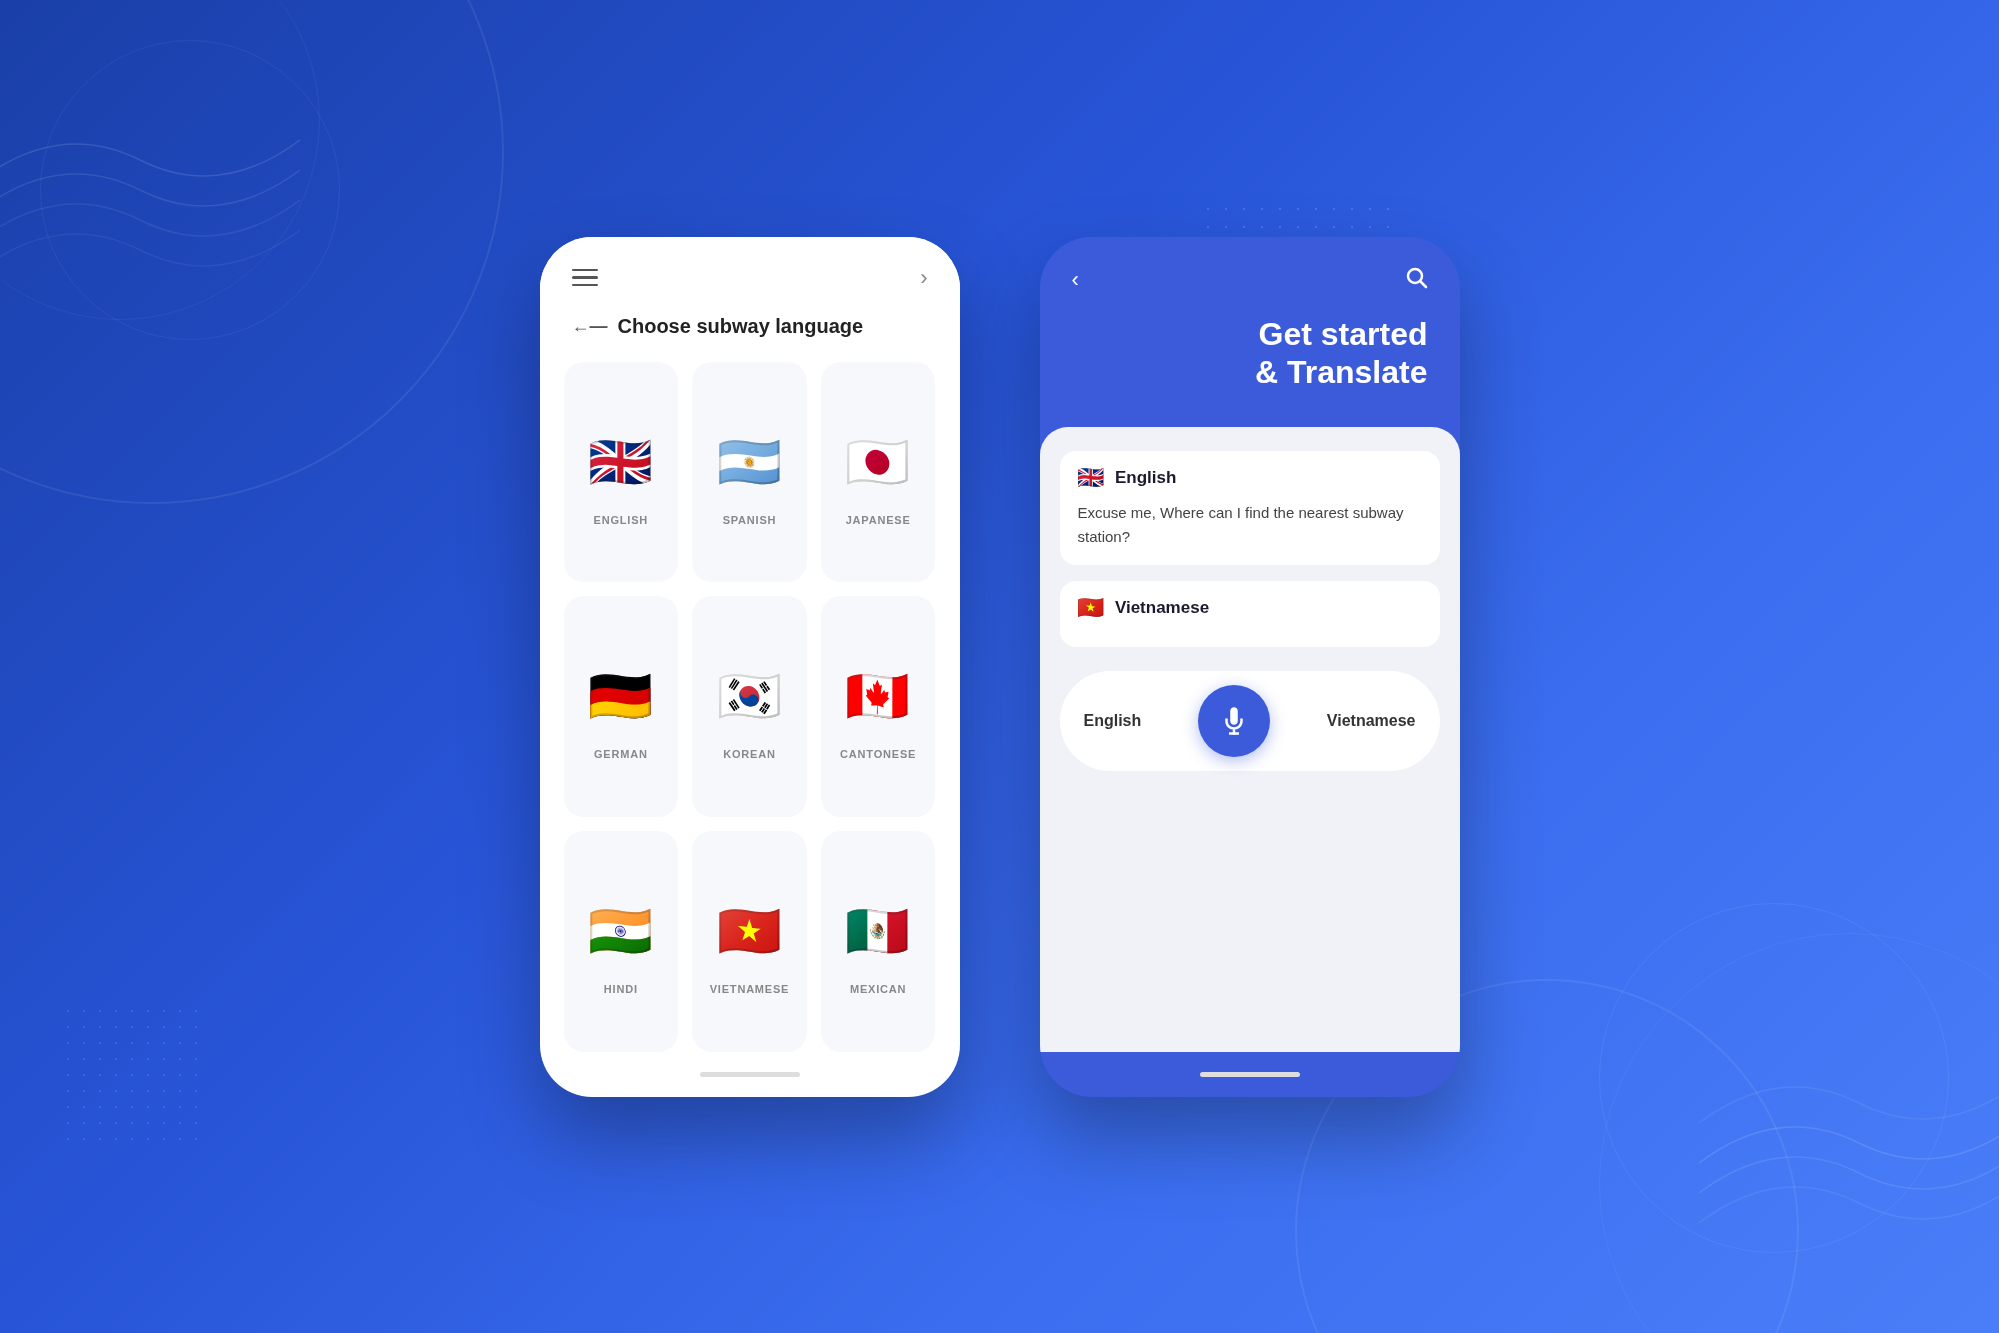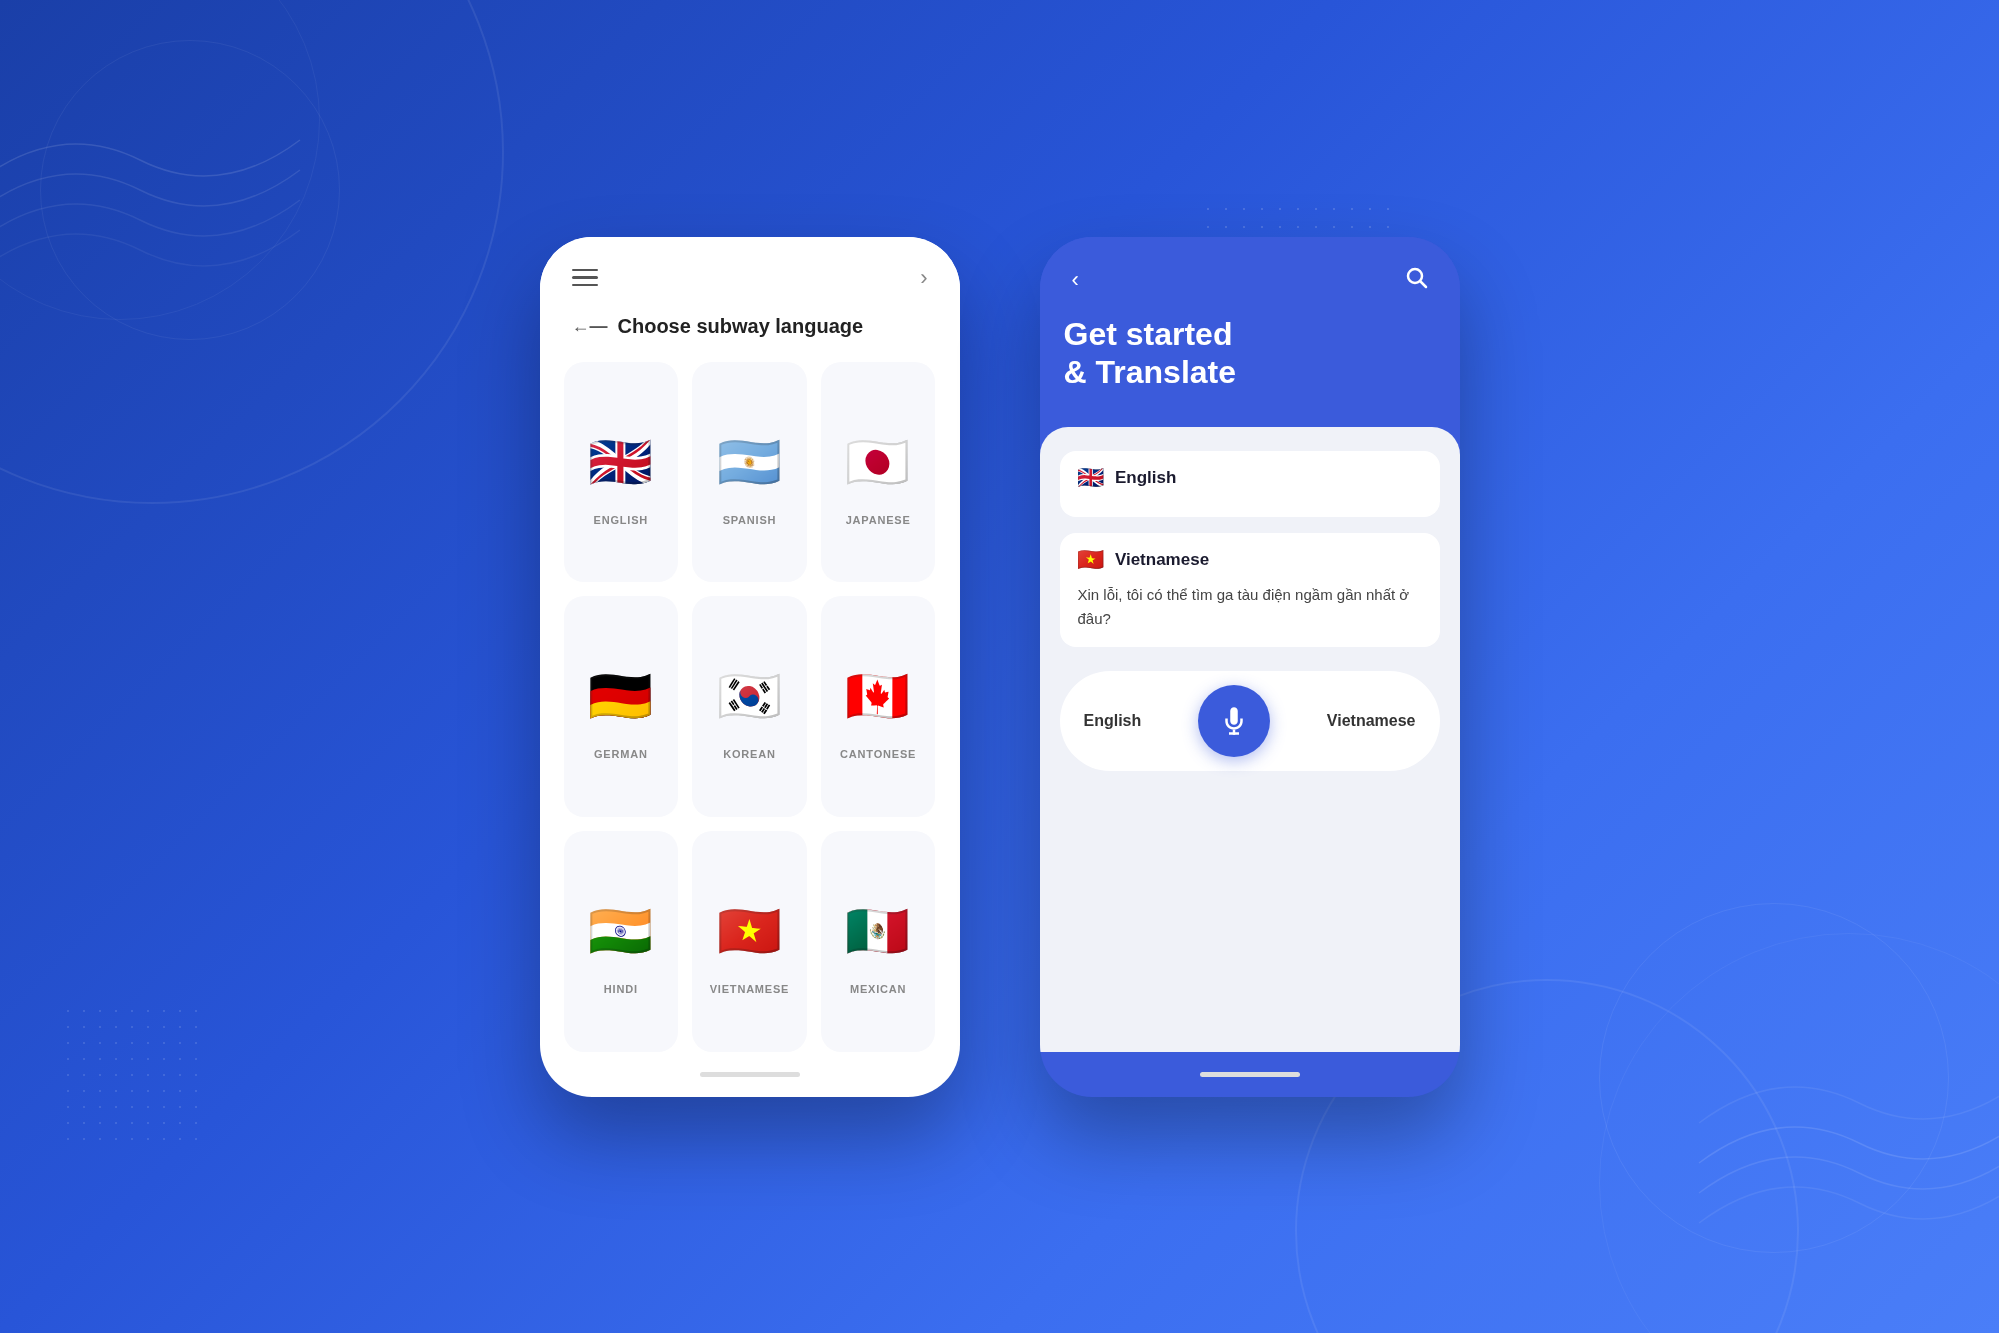--- a/index.html
+++ b/index.html
@@ -174,22 +174,23 @@
     }
 
     .search-icon {
       color: #fff;
       font-size: 22px;
       cursor: pointer;
     }
 
     .phone-2-title {
       background: #3b5bdb;
-      padding: 0 24px 36px;
+      padding: 0 32px 36px;
       color: #fff;
+      text-align: right;
     }
     .phone-2-title h1 {
       font-size: 32px;
       font-weight: 700;
       line-height: 1.2;
     }
 
     .translate-body {
       background: #f0f2f8;
       flex: 1;
@@ -429,28 +430,28 @@
       </h1>
     </div>
 
     <div class="translate-body">
 
       <div class="translate-card">
         <div class="translate-card-header">
           <span class="lang-flag">🇬🇧</span>
           <span class="lang-name">English</span>
         </div>
+        <div class="translate-text">Excuse me, Where can I find the nearest subway station?</div>
       </div>
 
       <div class="translate-card">
         <div class="translate-card-header">
           <span class="lang-flag">🇻🇳</span>
           <span class="lang-name">Vietnamese</span>
         </div>
-        <div class="translate-text">Xin lỗi, tôi có thể tìm ga tàu điện ngầm gần nhất ở đâu?</div>
       </div>
 
       <div class="bottom-controls">
         <span class="bottom-lang-label">English</span>
         <div class="mic-button">
           <svg viewBox="0 0 24 24" xmlns="http://www.w3.org/2000/svg">
             <path d="M12 1C10.343 1 9 2.343 9 4V12C9 13.657 10.343 15 12 15C13.657 15 15 13.657 15 12V4C15 2.343 13.657 1 12 1Z"></path>
             <path d="M5 10V12C5 15.866 8.134 19 12 19C15.866 19 19 15.866 19 12V10H17V12C17 14.761 14.761 17 12 17C9.239 17 7 14.761 7 12V10H5Z"></path>
             <path d="M11 19H13V23H11V19Z"></path>
             <path d="M8 23H16V21H8V23Z"></path>

